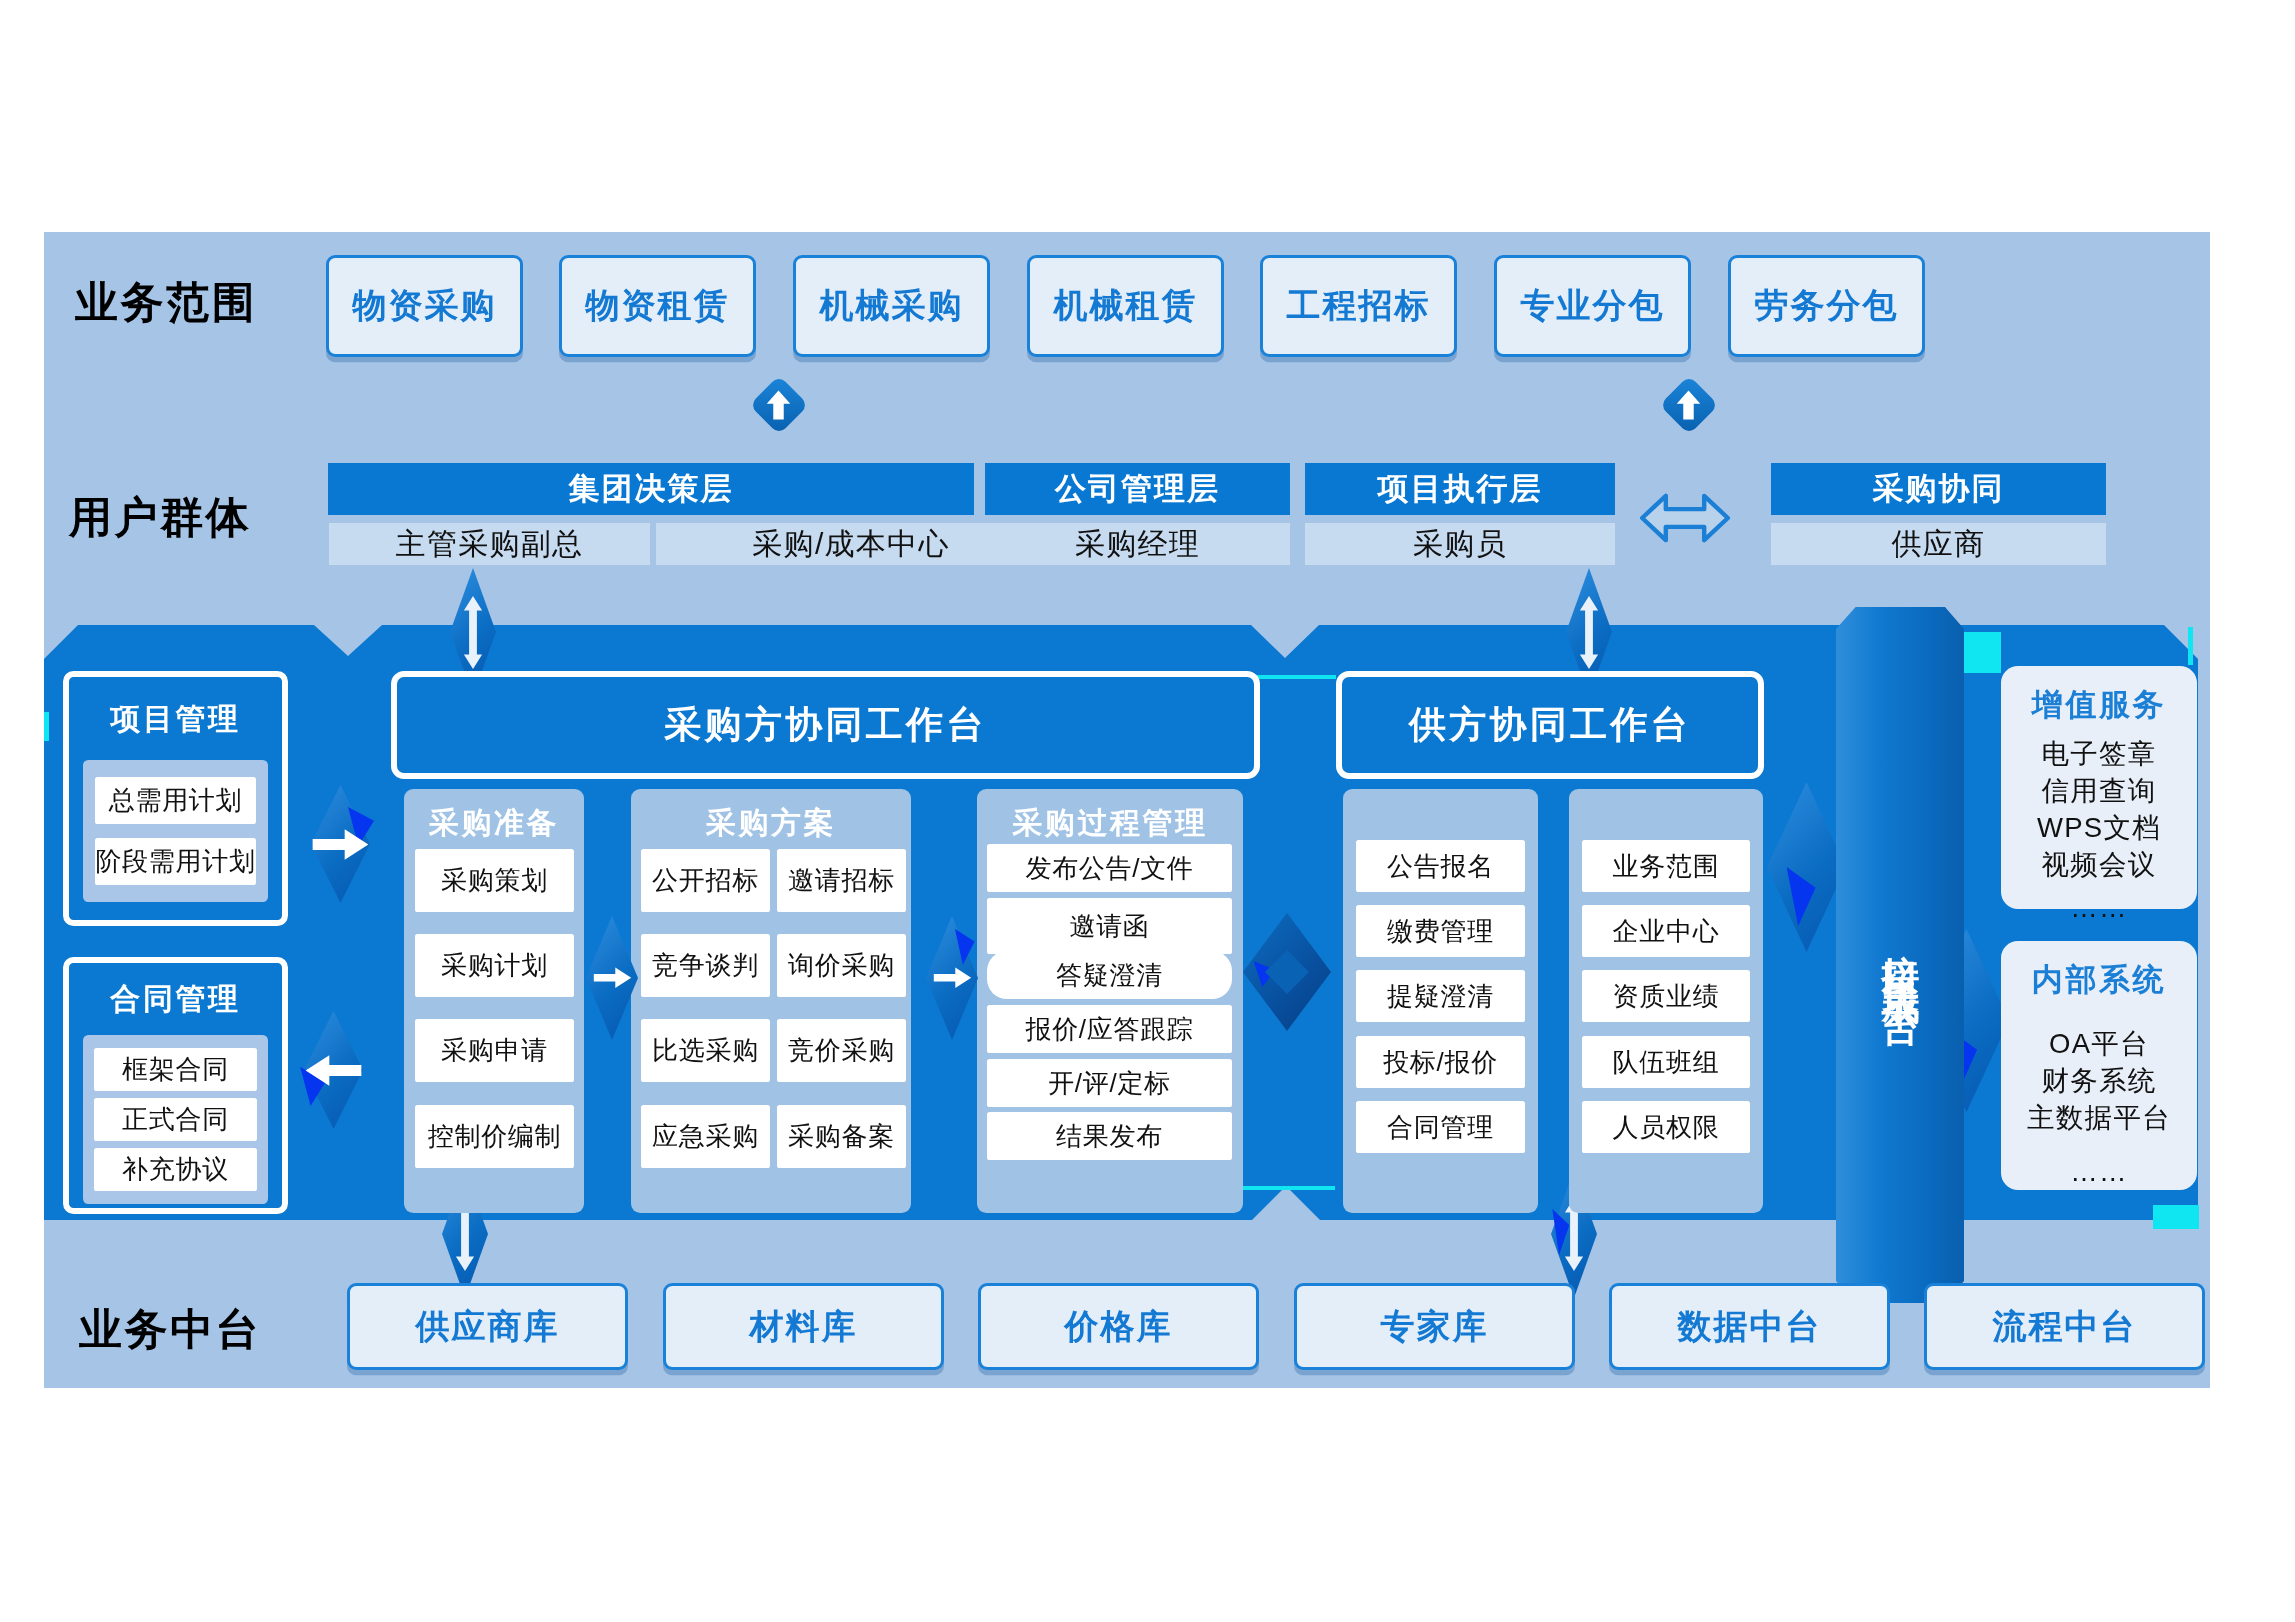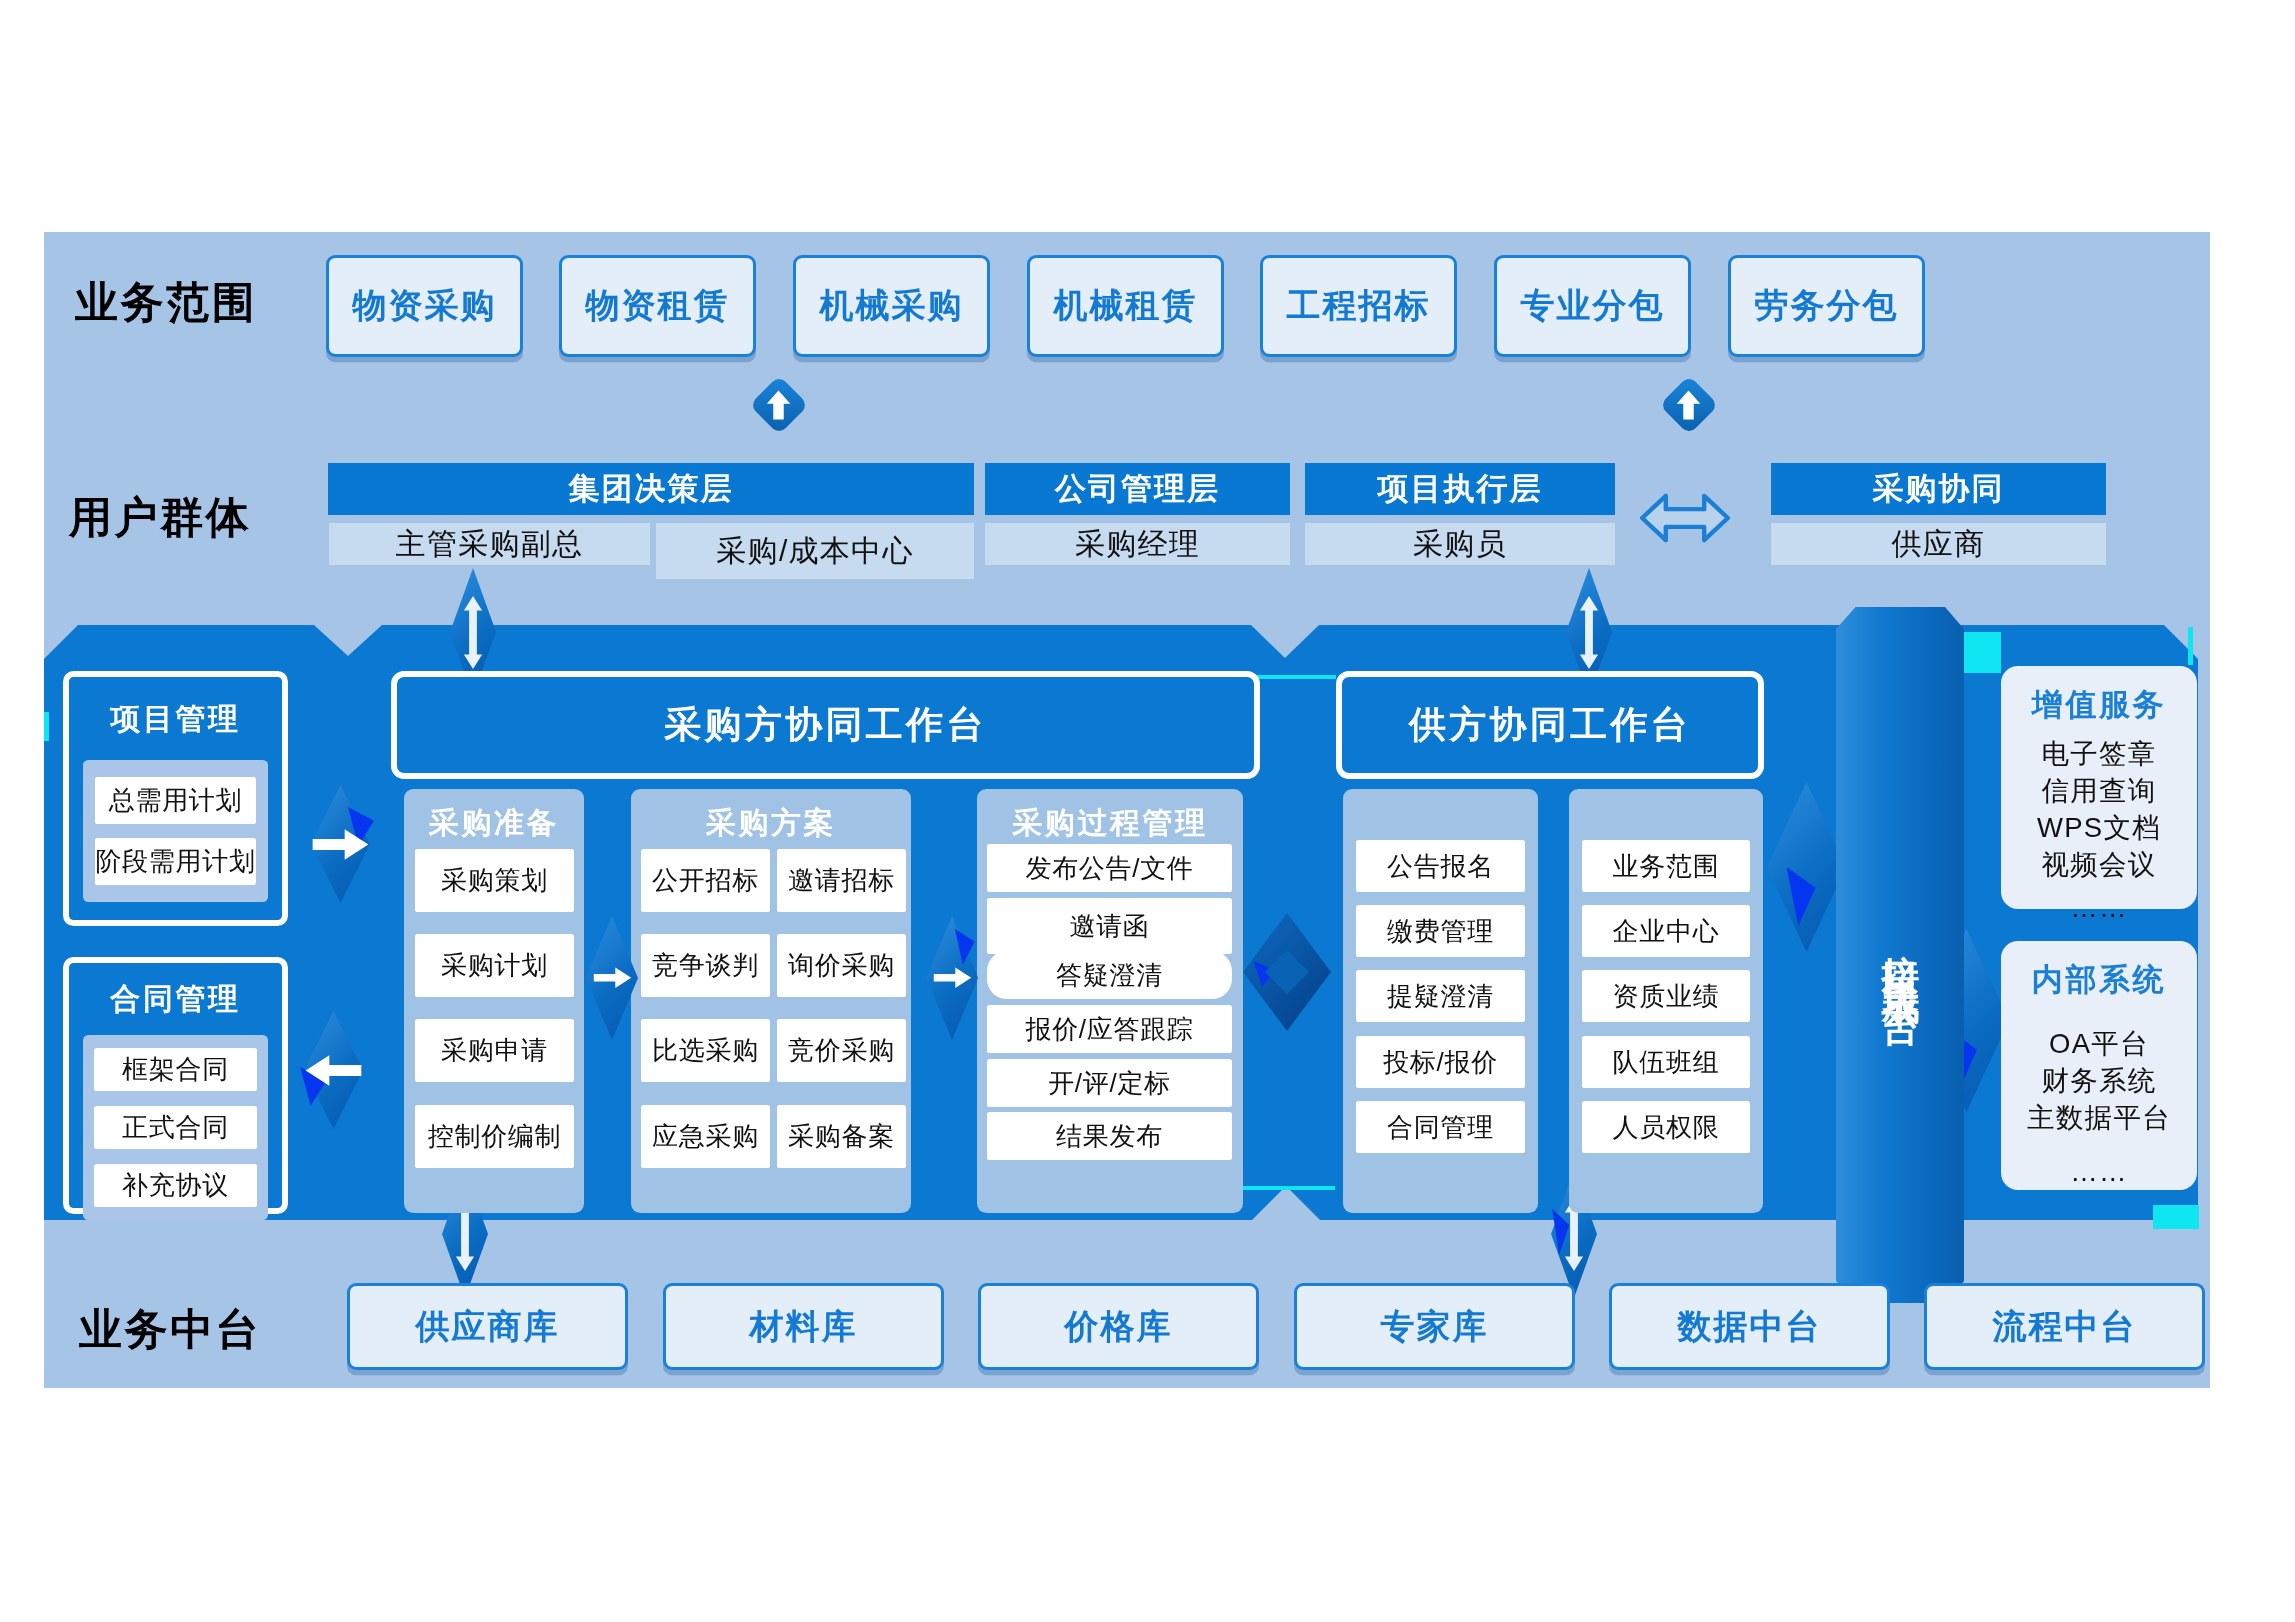--- a/index.html
+++ b/index.html
@@ -14,21 +14,21 @@
   .grp-sub{background:#c6daf0;color:#111111;font-size:30px;display:flex;align-items:center;justify-content:center;letter-spacing:1.3px;}
   .band{background:#0b79d1;
     clip-path:polygon(0px 34px,34px 0px,270px 0px,304px 31px,338px 0px,1207px 0px,1241px 33px,1275px 0px,
       2120px 0px,2154px 34px,2154px 595px,1276px 595px,1242px 561px,1208px 595px,0px 595px);}
   .wbox{border:6.5px solid #ffffff;border-radius:13px;background:#0b79d1;color:#ffffff;font-weight:bold;
         font-size:37px;display:flex;align-items:center;justify-content:center;letter-spacing:3.3px;}
   .sidebox{border:6.5px solid #ffffff;border-radius:10.5px;background:#0b79d1;box-sizing:border-box;}
   .sidebox .stitle{color:#ffffff;font-weight:bold;font-size:30px;text-align:center;padding-top:22px;letter-spacing:2.6px;}
   .sidebox .sbody{background:#a9c6e8;border-radius:5.2px;margin:19.6px 14.4px 14.4px 14.4px;padding:17px 11.8px;
                   display:flex;flex-direction:column;gap:14.4px;}
-  .sidebox .sbody.tight{padding:13px 10.5px;gap:15px;margin-top:15.7px;}
+  .sidebox .sbody.tight{padding:13px 10.5px;gap:7px;margin-top:15.7px;}
   .cell{background:#ffffff;color:#111111;font-size:26px;display:flex;align-items:center;justify-content:center;
         border-radius:2.6px;letter-spacing:0.7px;}
   .subpanel{background:#9fc2e5;border-radius:9.2px;}
   .ptitle{color:#ffffff;font-weight:bold;font-size:30px;text-align:center;letter-spacing:2.6px;}
   .ritebox{background:#e8eff8;border-radius:17px;text-align:center;}
   .rtitle{color:#1b7fd6;font-weight:bold;font-size:31px;padding-top:18.3px;letter-spacing:2.6px;}
   .ritem{color:#111111;font-size:27.5px;line-height:37px;letter-spacing:1.3px;}
   .pillar{clip-path:polygon(19.6px 0px,109px 0px,128px 22px,128px 674px,109px 696px,19.6px 696px,0px 674px,0px 22px);
           background:linear-gradient(90deg,#2f8eda 0%,#1079d0 35%,#0a69bd 75%,#0a5fae 100%);}
   .vtext{writing-mode:vertical-rl;text-orientation:upright;color:#ffffff;font-weight:bold;font-size:38px;
@@ -69,21 +69,21 @@
         <path d="M22 4 L40 24 H30 V48 H14 V24 H4 Z" fill="#ffffff"></path>
       </svg>
   </div>
 
   <div class="abs rowlabel" style="left:69px;top:489px;">用户群体</div>
   <div class="abs grp-hdr" style="left:328px;top:463px;width:646px;height:52px;">集团决策层</div>
   <div class="abs grp-hdr" style="left:985px;top:463px;width:305px;height:52px;">公司管理层</div>
   <div class="abs grp-hdr" style="left:1305px;top:463px;width:310px;height:52px;">项目执行层</div>
   <div class="abs grp-hdr" style="left:1771px;top:463px;width:335px;height:52px;">采购协同</div>
   <div class="abs grp-sub" style="left:329px;top:523px;width:321px;height:42px;">主管采购副总</div>
-  <div class="abs grp-sub" style="left:656px;top:523px;width:318px;height:56px;">采购/成本中心</div>
+  <div class="abs grp-sub" style="left:656px;top:523px;width:318px;height:42px;padding-left:36px;">采购/成本中心</div>
   <div class="abs grp-sub" style="left:985px;top:523px;width:305px;height:42px;">采购经理</div>
   <div class="abs grp-sub" style="left:1305px;top:523px;width:310px;height:42px;">采购员</div>
   <div class="abs grp-sub" style="left:1771px;top:523px;width:335px;height:42px;">供应商</div>
 
   <div class="abs" style="left:1639px;top:487px;width:92px;height:62px;">
     <svg width="92" height="62" viewBox="0 0 120 84">
       <polygon points="2,42 34,12 34,30 86,30 86,12 118,42 86,72 86,54 34,54 34,72" fill="#b9d2ec" stroke="#1b7fd6" stroke-width="6" stroke-linejoin="round"></polygon>
     </svg>
   </div>
 

